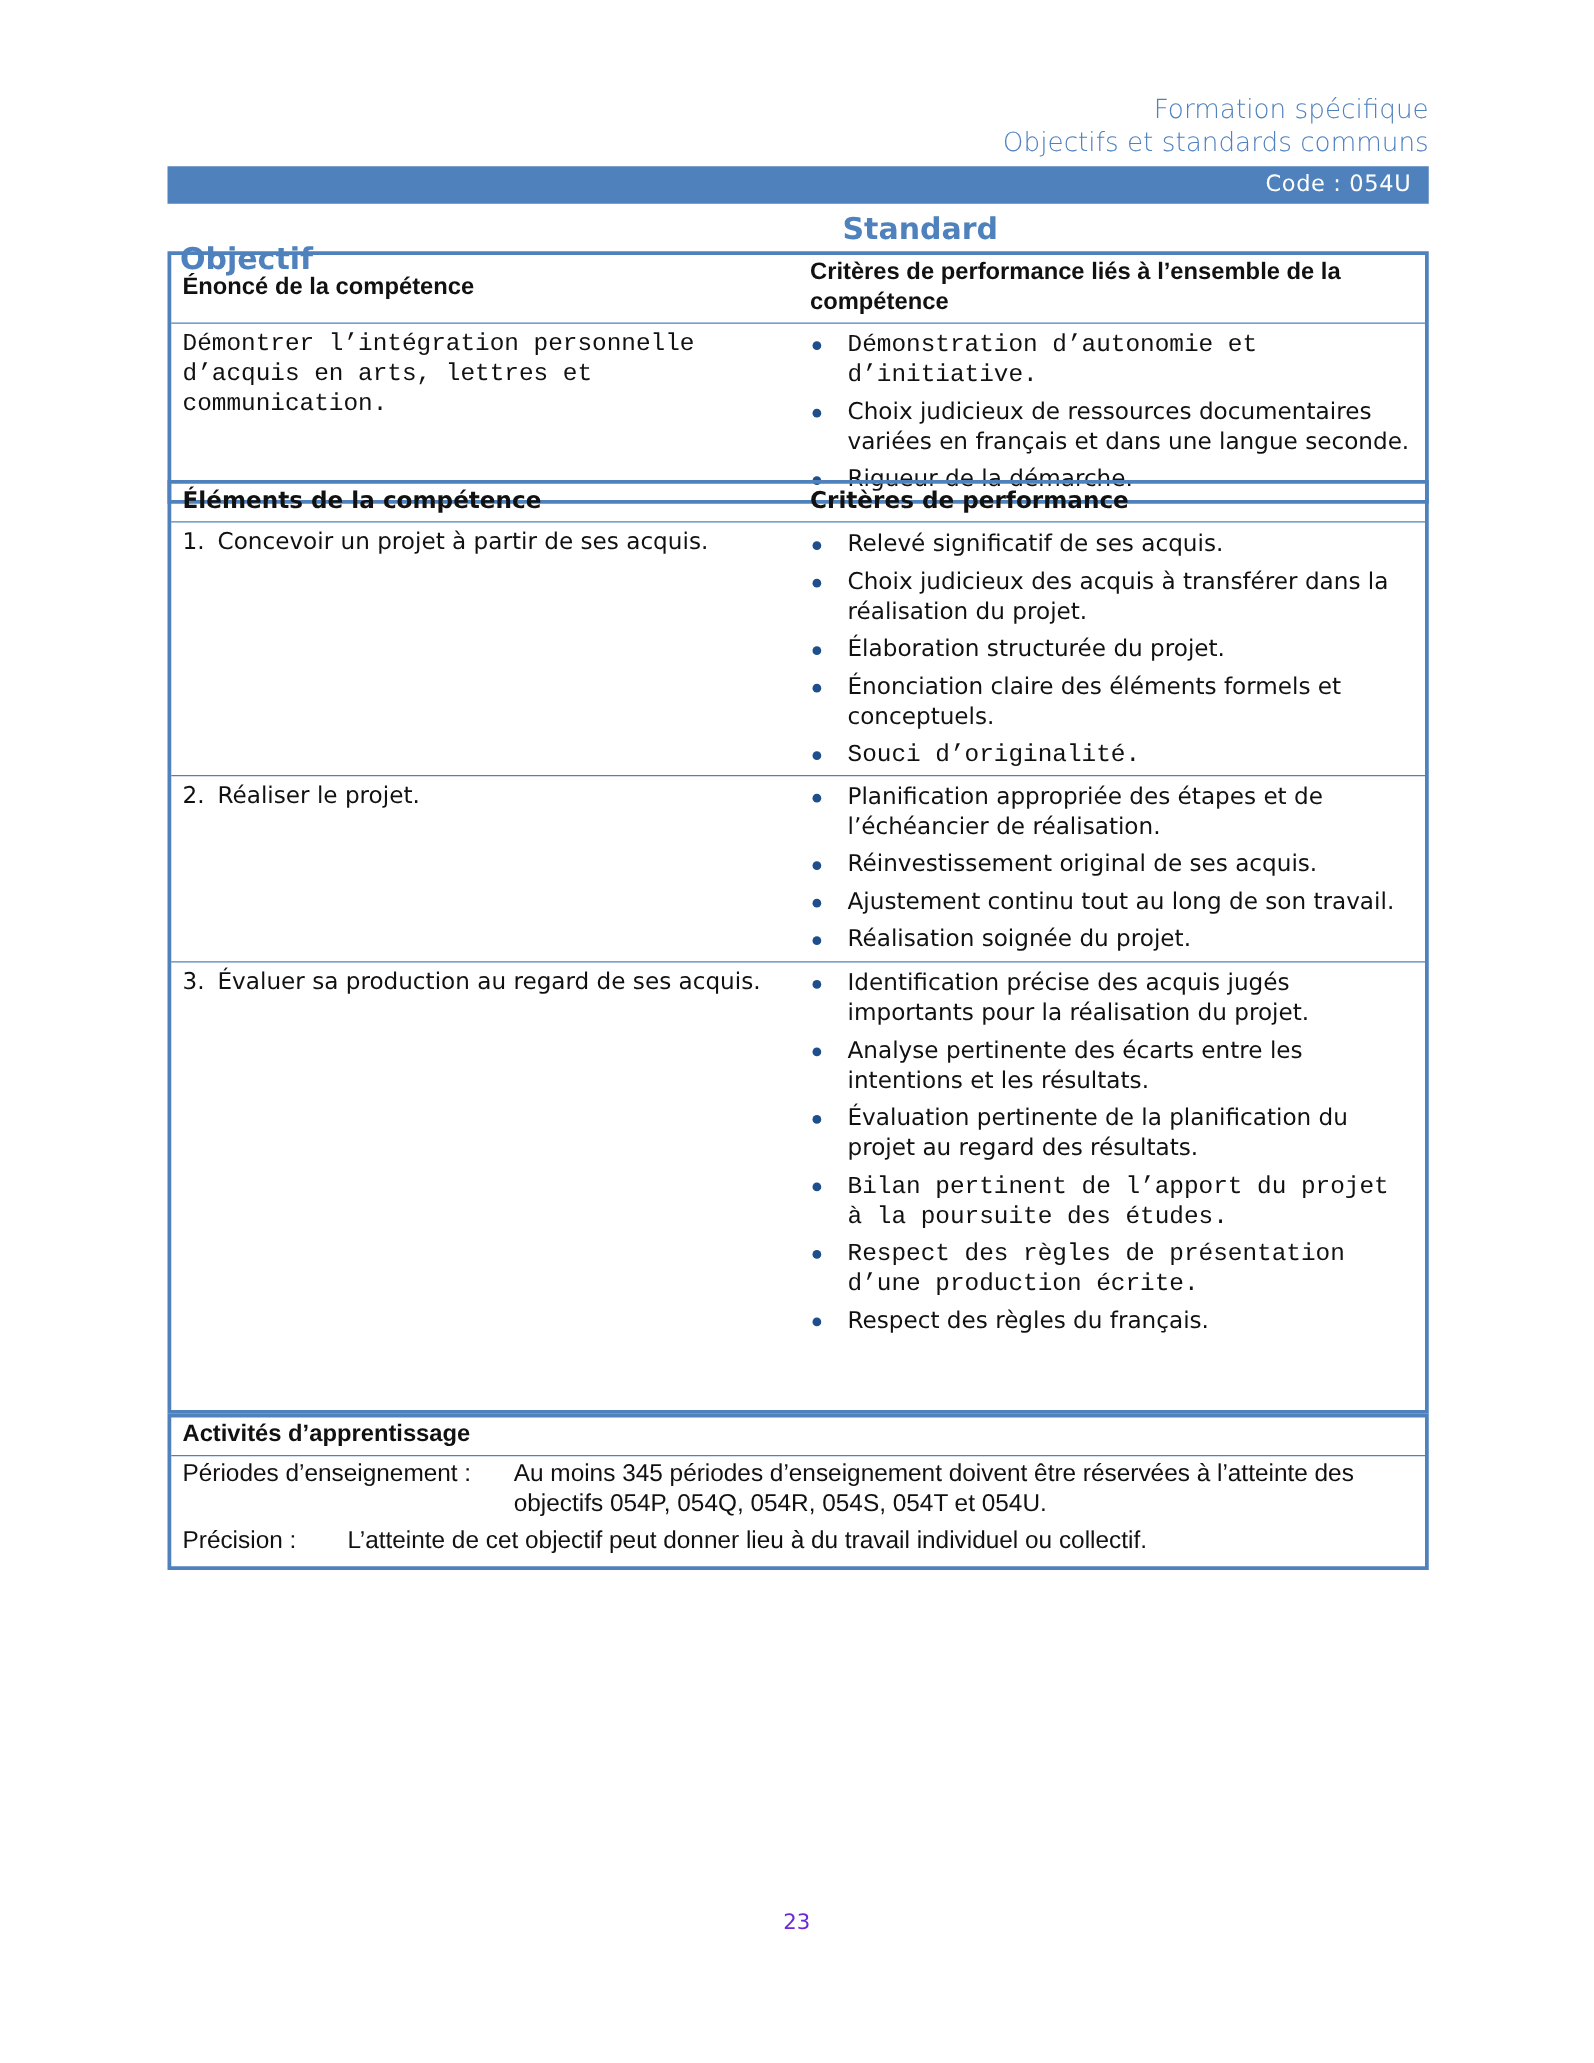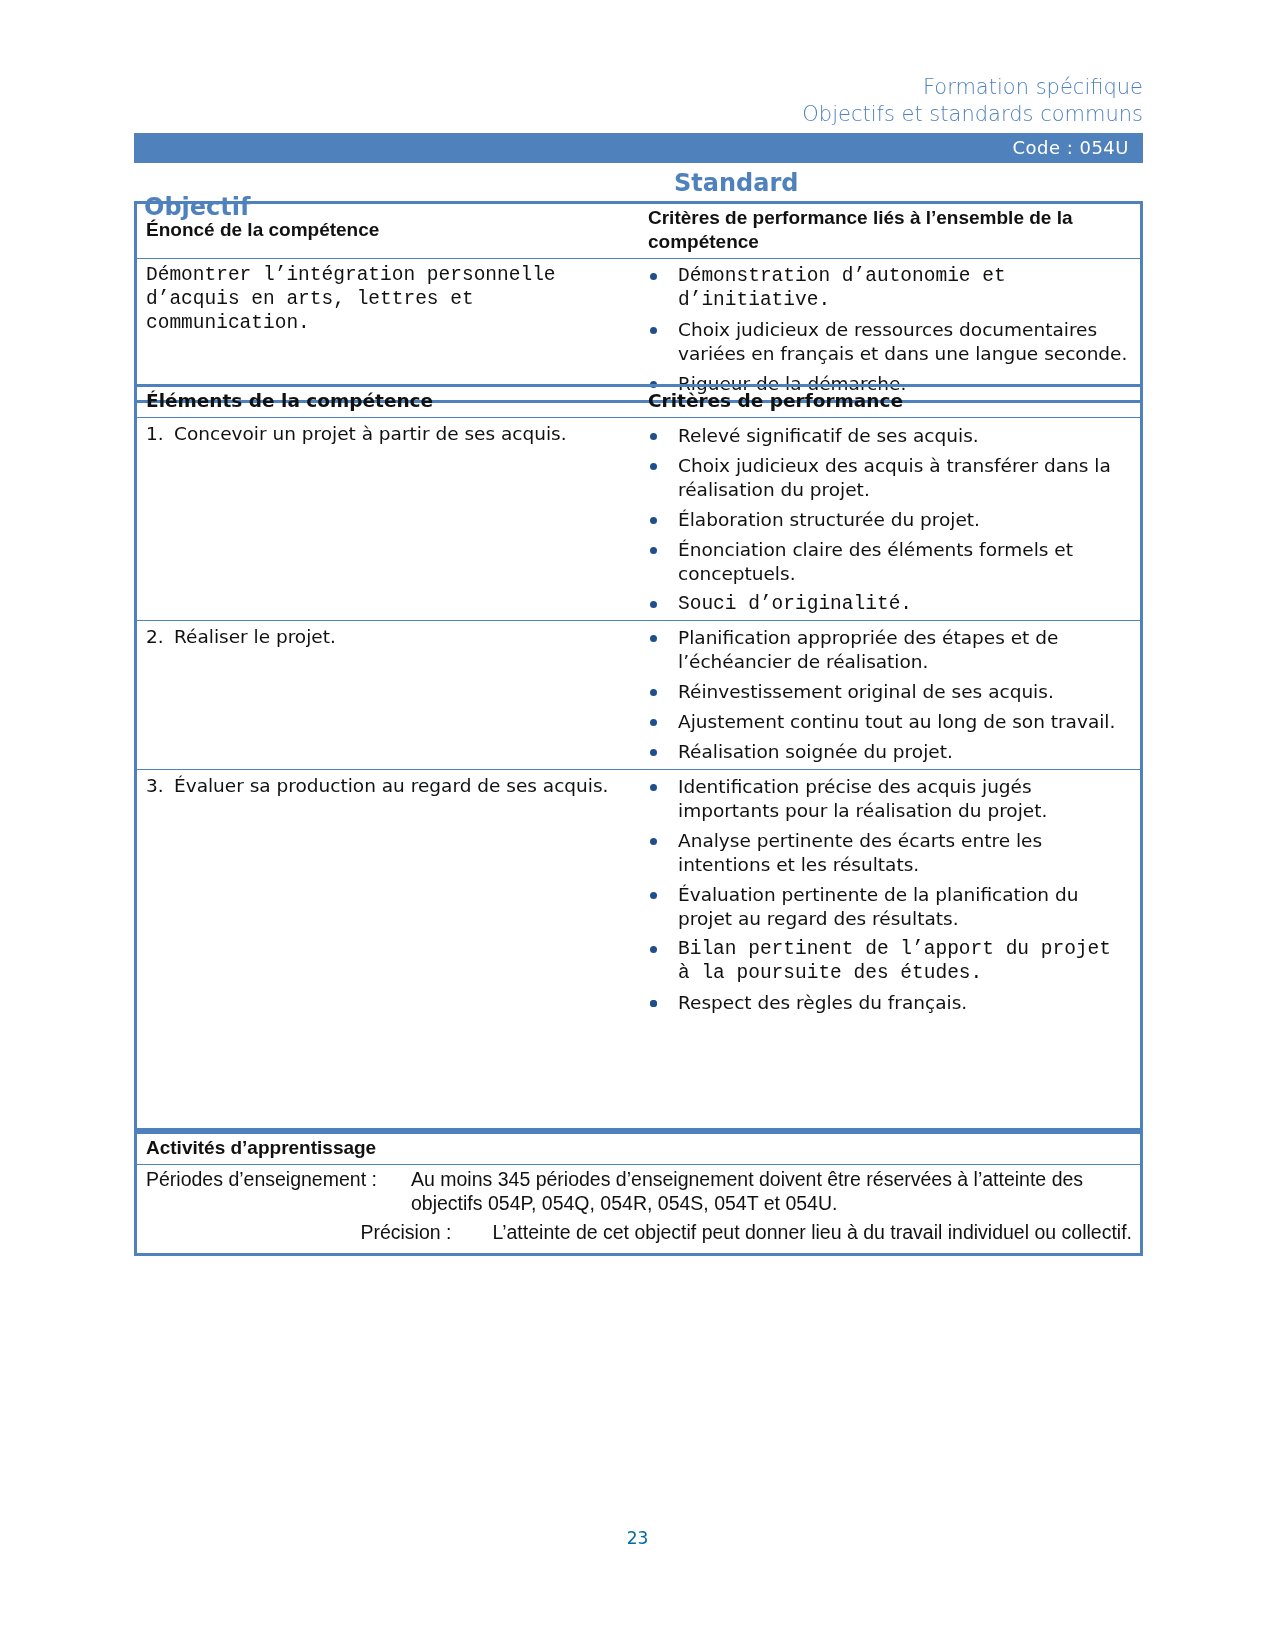--- a/index.html
+++ b/index.html
@@ -18,23 +18,23 @@
   .cell.right { width: 500px; padding-left: 8px; }
   .hdr { font-weight: bold; font-family: "Liberation Sans", sans-serif; font-size: 19px; }
   .hdr2 { font-weight: bold; font-size: 18.5px; }
   .sans { font-family: Liberation Mono, monospace; font-size: 19.5px; }
   ul.crit { list-style: none; margin: 0; padding: 0; }
   ul.crit li { position: relative; padding-left: 30px; margin: 0 0 6px 0; }
   ul.crit li:last-child { margin-bottom: 0; }
   ul.crit li .bullet { position: absolute; left: 2px; top: 9px; width: 7px; height: 7px; border-radius: 50%; background: #1f4e8c; }
   .numbered { display: flex; }
   .numbered .num { width: 28px; flex: none; }
-  .act-row { display: flex; font-family: "Liberation Sans", sans-serif; font-size: 19.5px; line-height: 24px; padding: 2px 8px 3px 9px; justify-content: flex-end; }
+  .act-row { display: flex; font-family: "Liberation Sans", sans-serif; font-size: 19.5px; line-height: 24px; padding: 2px 8px 3px 9px; }
   .act-label { flex: none; }
-  .page-number { position: absolute; left: 0; width: 1275px; top: 1528px; text-align: center; font-size: 17px; color: #0369a1; }
+  .page-number { position: absolute; left: 0; width: 1275px; top: 1528px; text-align: center; font-size: 17px; color: #6d28d9; }
 </style>
 </head>
 <body>
 
 <div class="page-header">
   <div>Formation spécifique</div>
   <div>Objectifs et standards communs</div>
 </div>
 
 <div class="code-bar">
@@ -110,21 +110,21 @@
           <span class="num">3.</span>
           <span>Évaluer sa production au regard de ses acquis.</span>
         </div>
     </div>
     <div class="cell right" style="padding-top:5px;">
       <ul class="crit">
         <li><span class="bullet"></span><span>Identification précise des acquis jugés importants pour la réalisation du projet.</span></li>
         <li><span class="bullet"></span><span>Analyse pertinente des écarts entre les intentions et les résultats.</span></li>
         <li><span class="bullet"></span><span>Évaluation pertinente de la planification du projet au regard des résultats.</span></li>
         <li class="sans"><span class="bullet"></span><span>Bilan pertinent de l’apport du projet à la poursuite des études.</span></li>
-        <li class="sans"><span class="bullet"></span></li>
+        <li class="sans"><span class="bullet"></span><span>Respect des règles de présentation d’une production écrite.</span></li>
         <li><span class="bullet"></span><span>Respect des règles du français.</span></li>
       </ul>
     </div>
   </div>
 </div>
 
 <div class="block" style="top: 1131px;">
   <div class="row">
     <div class="cell hdr" style="width:100%;">Activités d’apprentissage</div>
   </div>

